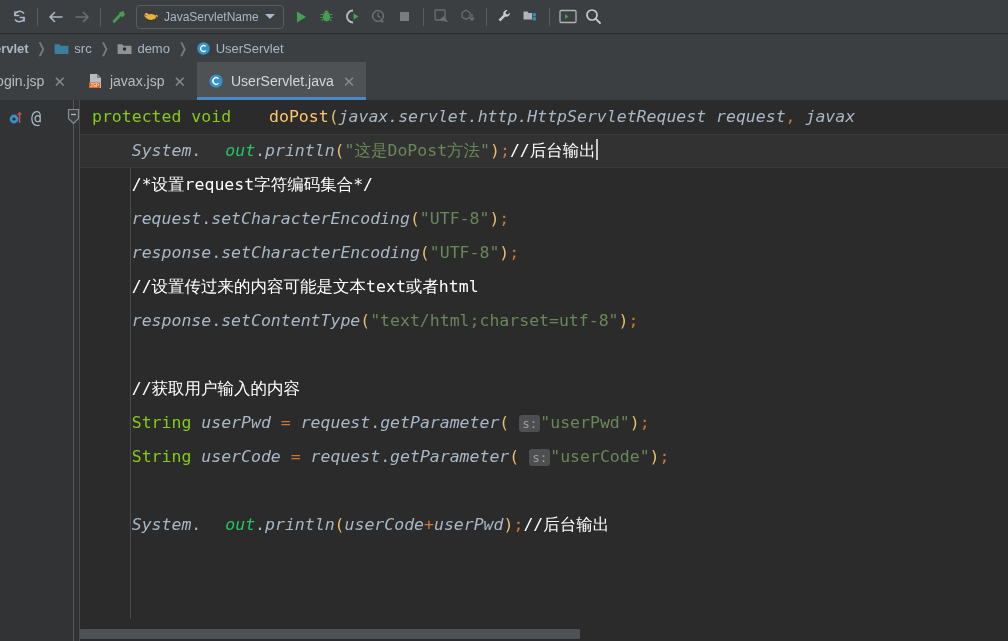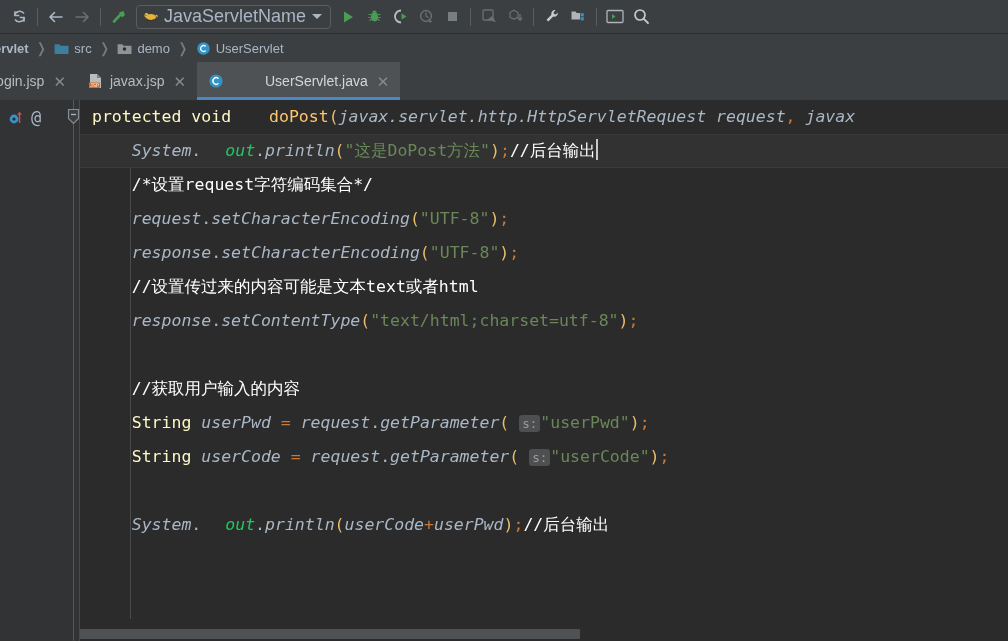--- a/index.html
+++ b/index.html
@@ -34,21 +34,21 @@
     display: flex; align-items: center; gap: 6px;
     height: 24px;
     padding: 0 8px 0 6px;
     border: 1px solid #5a5d5f;
     border-radius: 4px;
     margin: 0 4px;
     flex: 0 0 auto;
   }
   .runcfg-label {
     color: #a9b7c6;
-    font-size: 18px;
+    font-size: 12px;
     white-space: nowrap;
   }
   .caret {
     width: 0; height: 0;
     border-left: 5px solid transparent;
     border-right: 5px solid transparent;
     border-top: 5px solid #a9b7c6;
   }
 
   
@@ -90,21 +90,21 @@
   .tab.first { margin-left: -18px; }
   .tab.active { background: #4e5254; }
   .tab.active::after {
     content: "";
     position: absolute;
     left: 0; right: 0; bottom: 0;
     height: 3px;
     background: #4a88c7;
   }
   .tab-label { color: #bbbbbb; font-size: 14px; }
-  .tab.active .tab-label { color: #d6d6d6; margin-left: 34px; }
+  .tab.active .tab-label { color: #d6d6d6; }
   .tab-close {
     color: #888b8d;
     font-size: 15px;
     line-height: 1;
     margin-left: 2px;
   }
 
   
   #editor {
     position: relative;
@@ -164,21 +164,21 @@
   }
   .gutter-row-1 {
     position: absolute;
     left: 0; top: 0;
     width: 68px; height: 34px;
     display: flex; align-items: center;
     padding-left: 8px;
     gap: 6px;
   }
   
-  .kw   { color: #fef9c3; }
+  .kw   { color: #84cc16; }
   .meth { color: #ffc66d; margin-left: 28px; }
   .id   { color: #a9b7c6; font-style: italic; }
   .str  { color: #6a8759; }
   .cmt  { color: #ffffff; }
   .fld  { color: #22c55e; font-style: italic; margin-left: 24px; }
   .br1  { color: #e8bf6a; }
   .op   { color: #cc7832; }
   .hint {
     background: #4d4f51;
     color: #9a9a9a;

